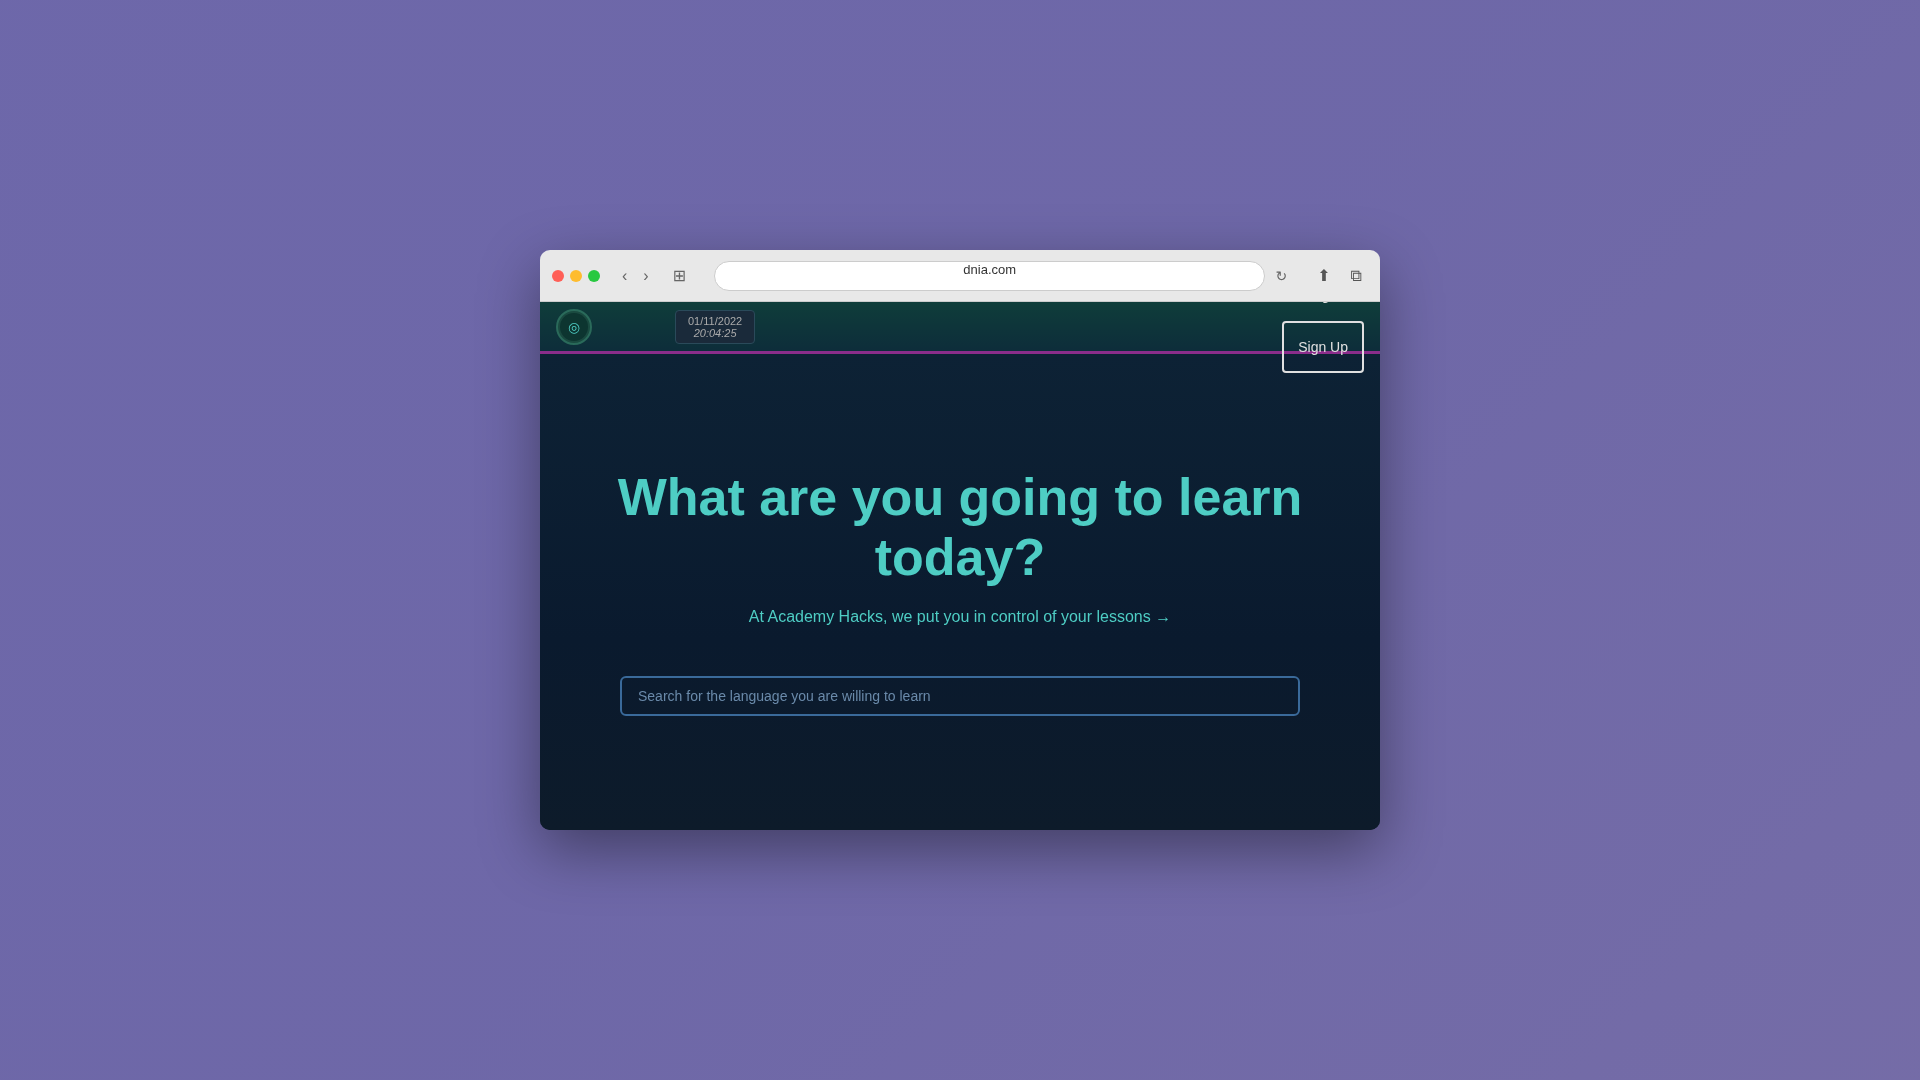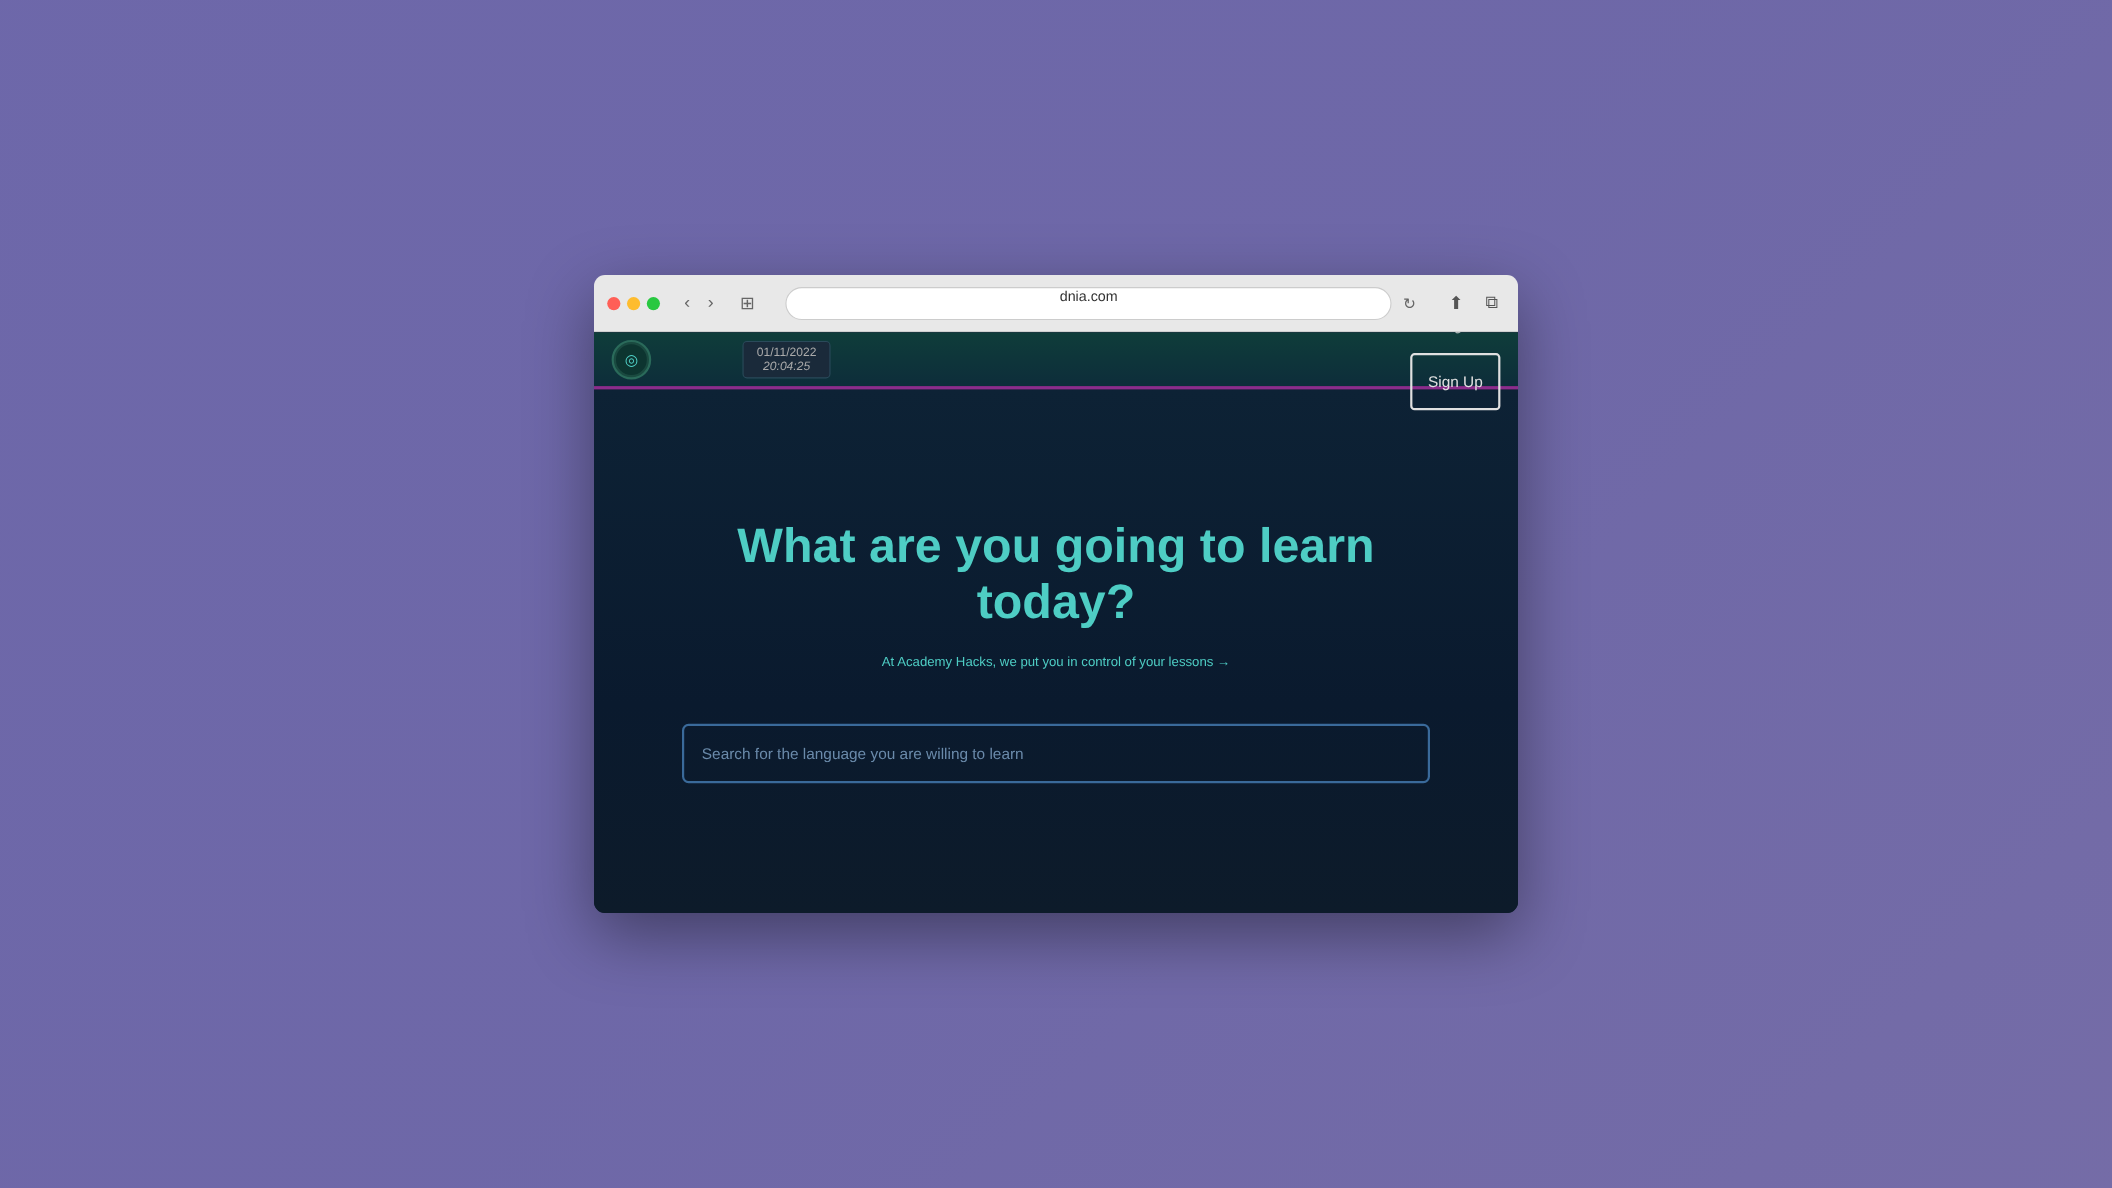--- a/index.html
+++ b/index.html
@@ -243,44 +243,44 @@
       flex: 1;
       display: flex;
       flex-direction: column;
       align-items: center;
       justify-content: center;
       padding: 40px 60px;
       background: linear-gradient(180deg, #0d2235 0%, #0a1a2e 60%, #0d1b2a 100%);
     }
 
     .hero-title {
-      font-size: 44px;
+      font-size: 52px;
       font-weight: 800;
       color: #4ecdc4;
       text-align: center;
       line-height: 1.15;
       margin-bottom: 20px;
     }
 
     .hero-subtitle {
-      font-size: 12px;
+      font-size: 16px;
       color: #4ecdc4;
       font-weight: 500;
       text-align: center;
       margin-bottom: 50px;
     }
 
     .search-container {
       width: 100%;
       max-width: 680px;
     }
 
     .search-input {
       width: 100%;
-      height: 54px;
+      height: 40px;
       background: transparent;
       border: 2px solid #3a6a9a;
       border-radius: 6px;
       padding: 0 16px;
       font-size: 14px;
       color: #8aabcc;
       outline: none;
     }
 
     .search-input::placeholder {

